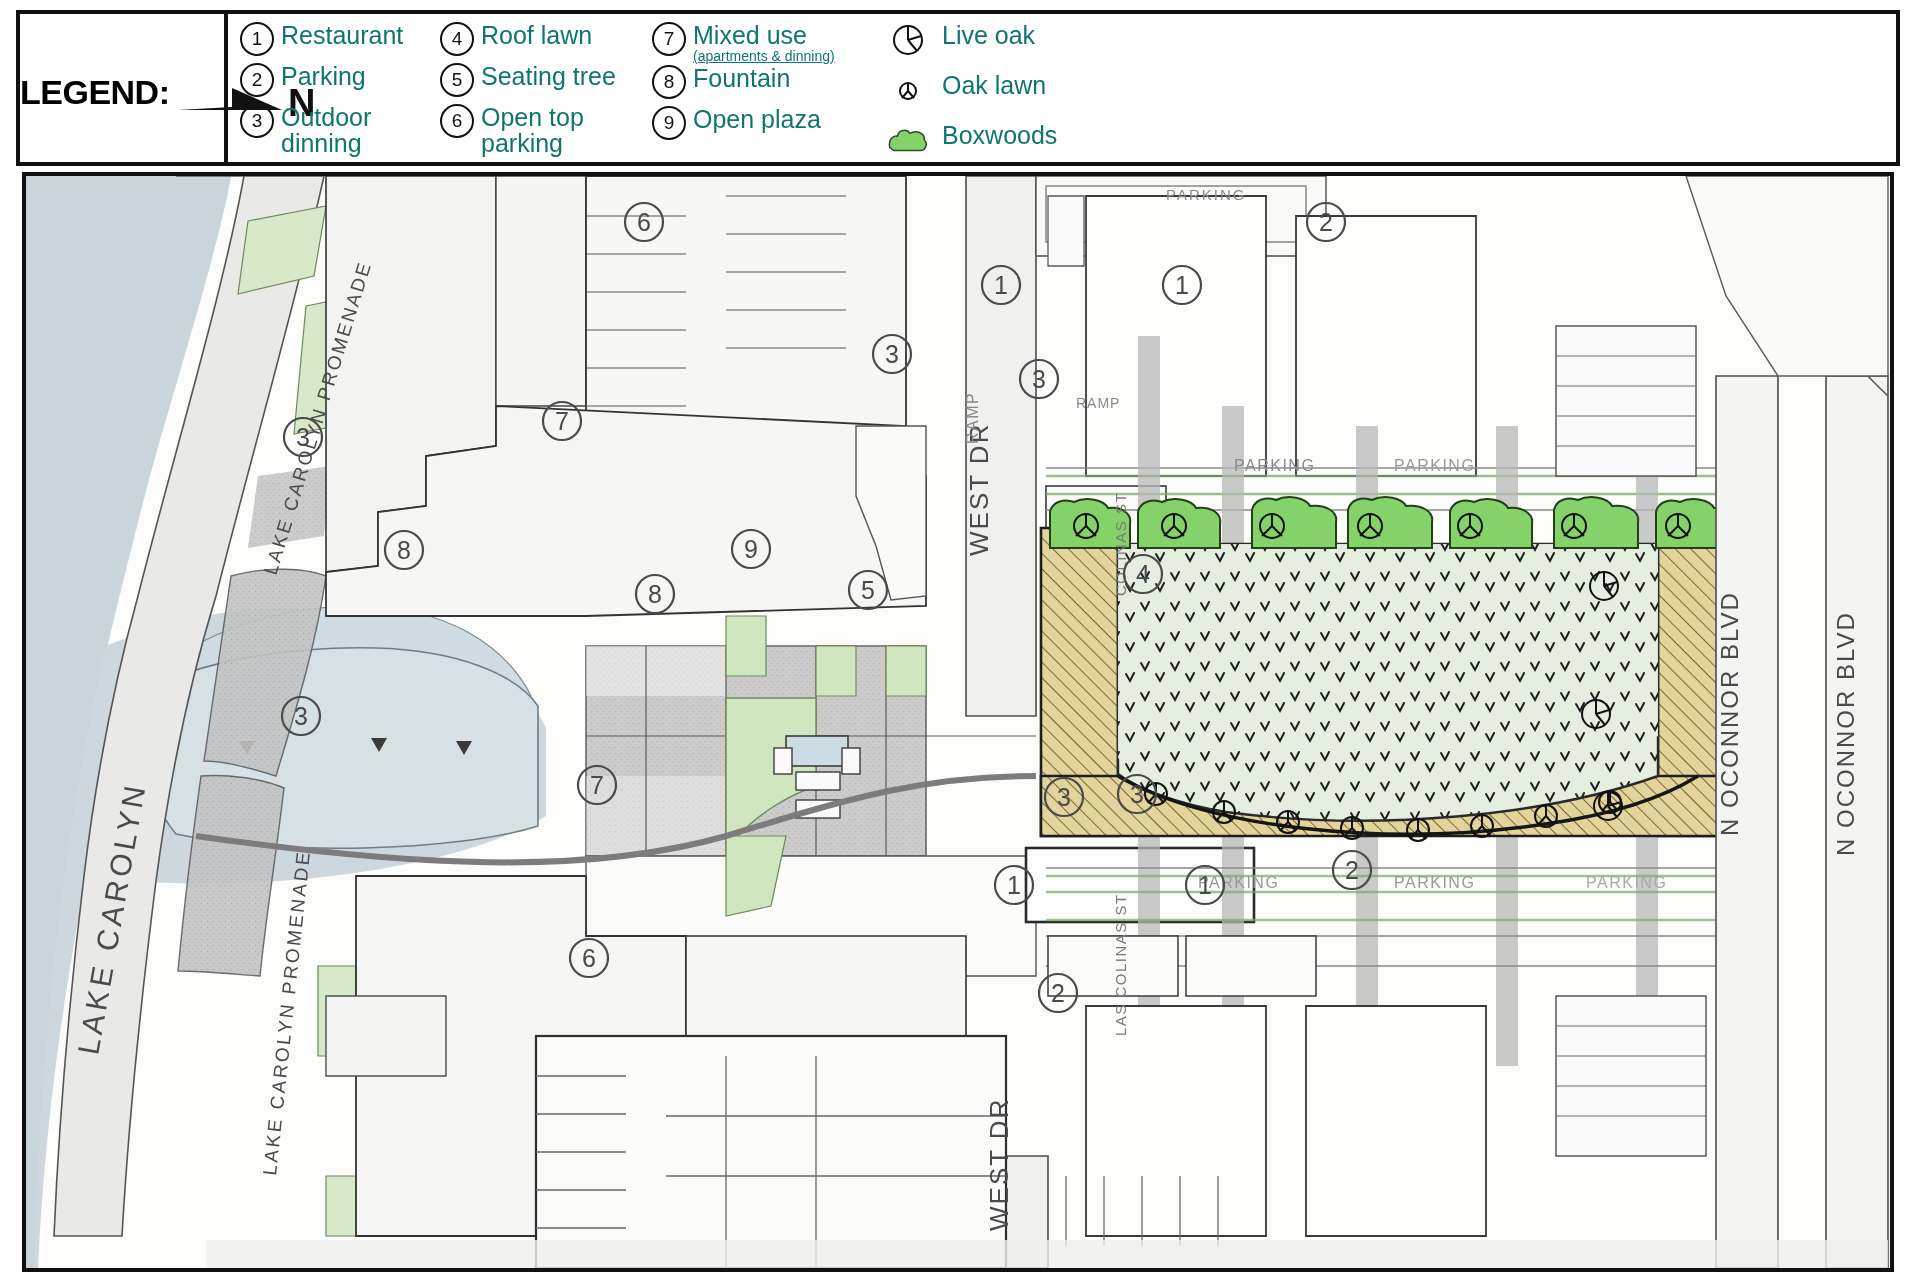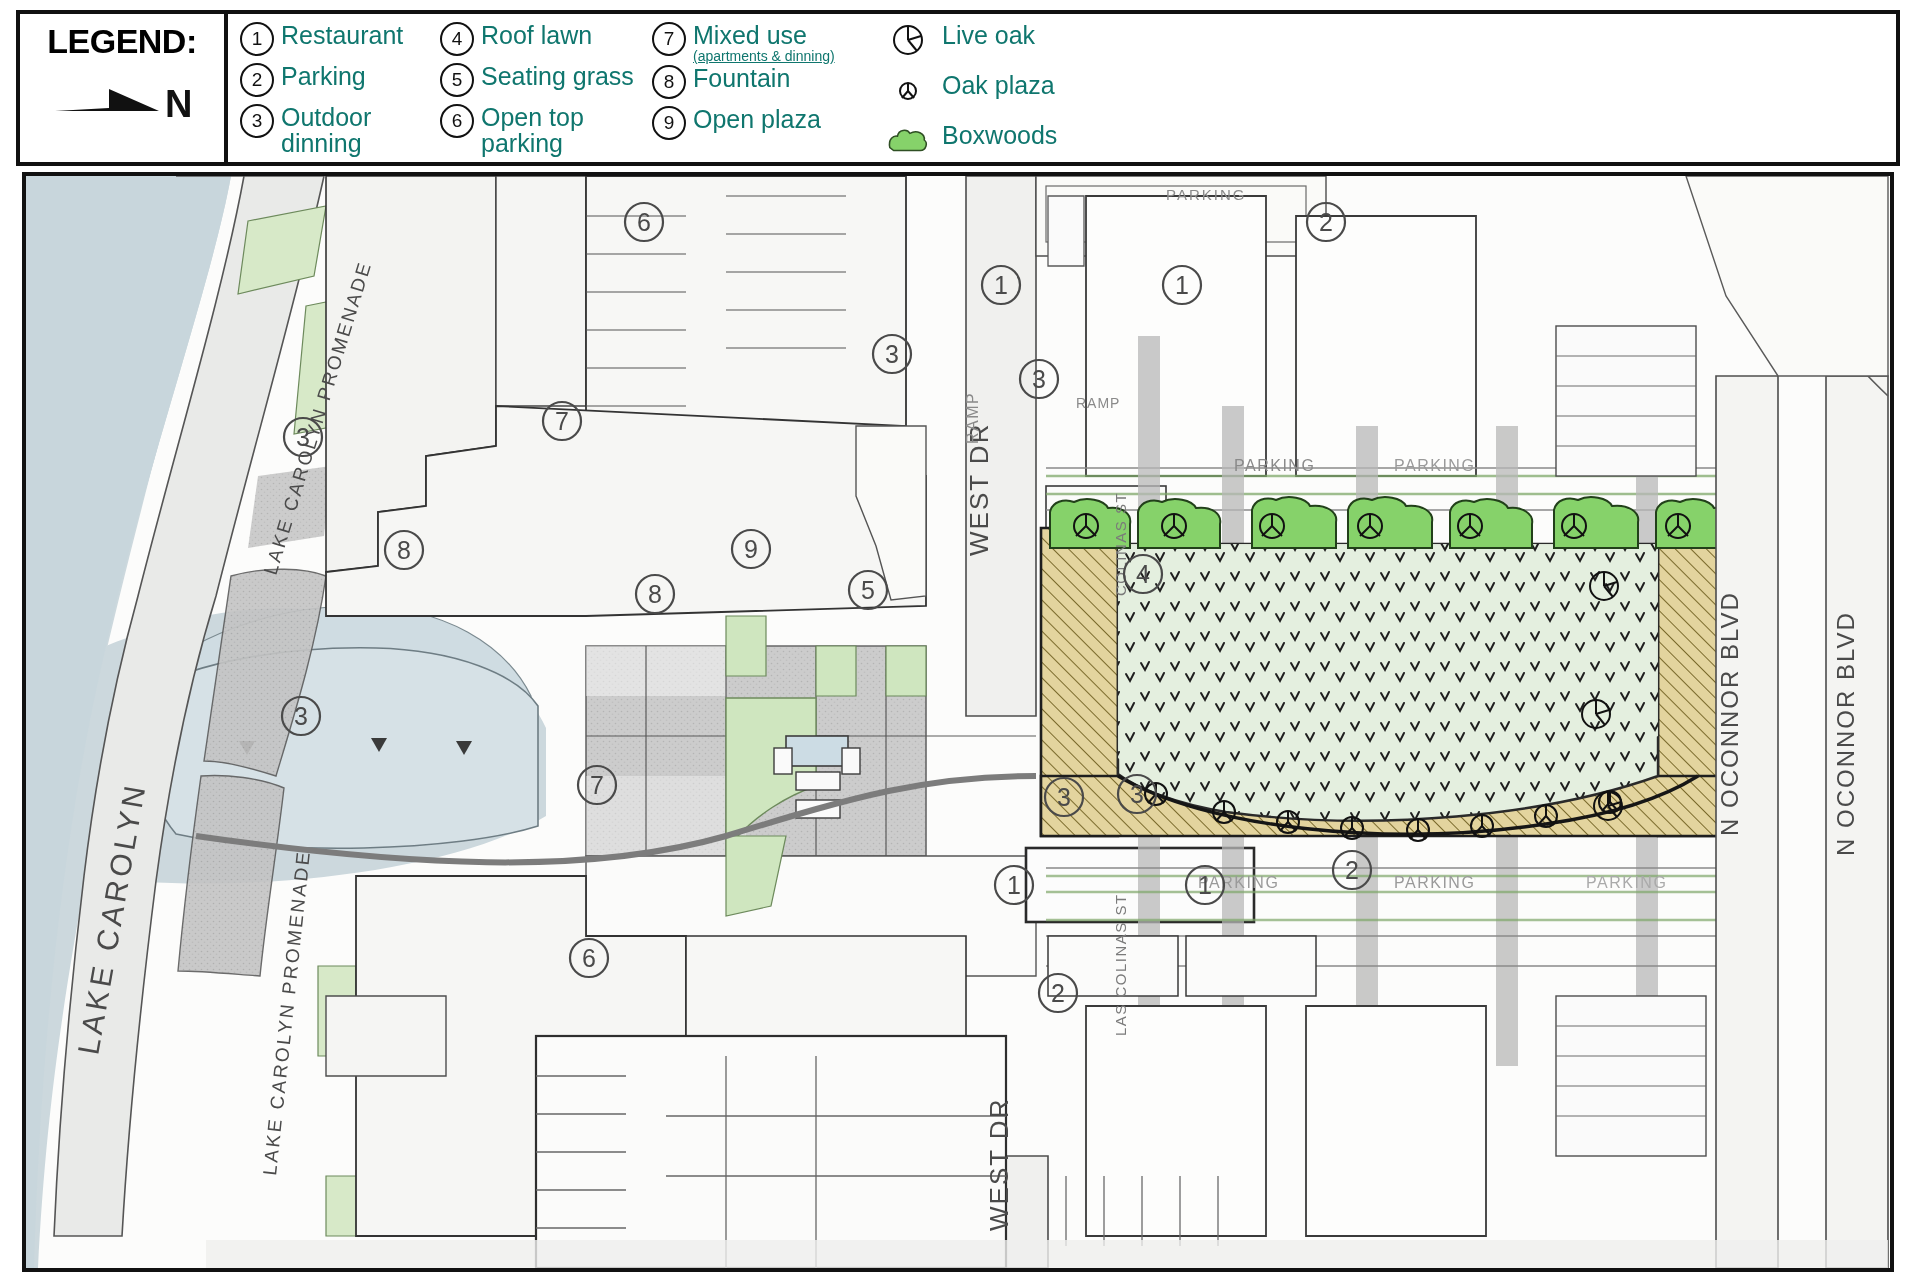--- a/index.html
+++ b/index.html
@@ -4,21 +4,21 @@
 <style>
   html,body{margin:0;padding:0;background:#fff;}
   body{width:1920px;height:1285px;font-family:"Liberation Sans",sans-serif;position:relative;overflow:hidden;}
 
   #page{position:absolute;left:0;top:0;width:1920px;height:1285px;background:#ffffff;}
 
   
   #legend{position:absolute;left:16px;top:10px;width:1884px;height:156px;
           border:4px solid #111;background:#fff;box-sizing:border-box;display:flex;align-items:stretch;}
   #legend-title-box{width:208px;border-right:4px solid #111;box-sizing:border-box;
-                    display:flex;flex-direction:column;align-items:center;justify-content:flex-start;padding-top:8px;}
+                    display:flex;flex-direction:row;align-items:center;justify-content:flex-start;padding-top:8px;}
   #legend-title{font-size:34px;font-weight:bold;letter-spacing:-0.5px;color:#000;}
   #north-arrow{margin-top:6px;display:flex;align-items:center;justify-content:center;width:100%;}
 
   .legend-cols{flex:1;display:flex;align-items:flex-start;padding:8px 0 0 12px;box-sizing:border-box;}
   .lcol{display:flex;flex-direction:column;}
   .litem{display:flex;align-items:flex-start;margin-bottom:7px;}
   .num{width:30px;height:30px;border:2px solid #111;border-radius:50%;
        display:flex;align-items:center;justify-content:center;font-size:19px;flex:none;margin-right:7px;color:#111;}
   .ltext{font-size:25px;color:#0f766e;line-height:1.03;padding-top:1px;}
   .ltext small{font-size:14px;display:block;line-height:1.05;text-decoration:underline;}
@@ -64,21 +64,21 @@
         </div>
       </div>
 
       <div class="lcol" style="width:212px">
         <div class="litem">
           <div class="num">4</div>
           <div class="ltext">Roof lawn</div>
         </div>
         <div class="litem">
           <div class="num">5</div>
-          <div class="ltext">Seating grass</div>
+          <div class="ltext">Seating tree</div>
         </div>
         <div class="litem">
           <div class="num">6</div>
           <div class="ltext" style="width:130px">Open top parking</div>
         </div>
       </div>
 
       <div class="lcol" style="width:216px">
         <div class="litem" style="margin-bottom:2px">
           <div class="num">7</div>
@@ -111,21 +111,21 @@
         </div>
         <div class="litem" style="margin-bottom:14px">
           <div class="sym">
             <svg width="36" height="36" viewBox="0 0 36 36">
               <circle cx="18" cy="19" r="8" fill="none" stroke="#111" stroke-width="2"></circle>
               <line x1="18" y1="11" x2="18" y2="19" stroke="#111" stroke-width="2"></line>
               <line x1="18" y1="19" x2="12" y2="26" stroke="#111" stroke-width="2"></line>
               <line x1="18" y1="19" x2="24" y2="26" stroke="#111" stroke-width="2"></line>
             </svg>
           </div>
-          <div class="ltext">Oak plaza</div>
+          <div class="ltext">Oak lawn</div>
         </div>
         <div class="litem">
           <div class="sym">
             <svg width="46" height="34" viewBox="0 0 46 34">
               <path d="M4 25 C2 16 8 12 12 13 C13 6 22 5 25 10 C32 6 41 10 40 17 C44 20 42 28 36 28 L8 28 Z" fill="#86d26a" stroke="#2f4f24" stroke-width="1.6"></path>
             </svg>
           </div>
           <div class="ltext">Boxwoods</div>
         </div>
       </div>

